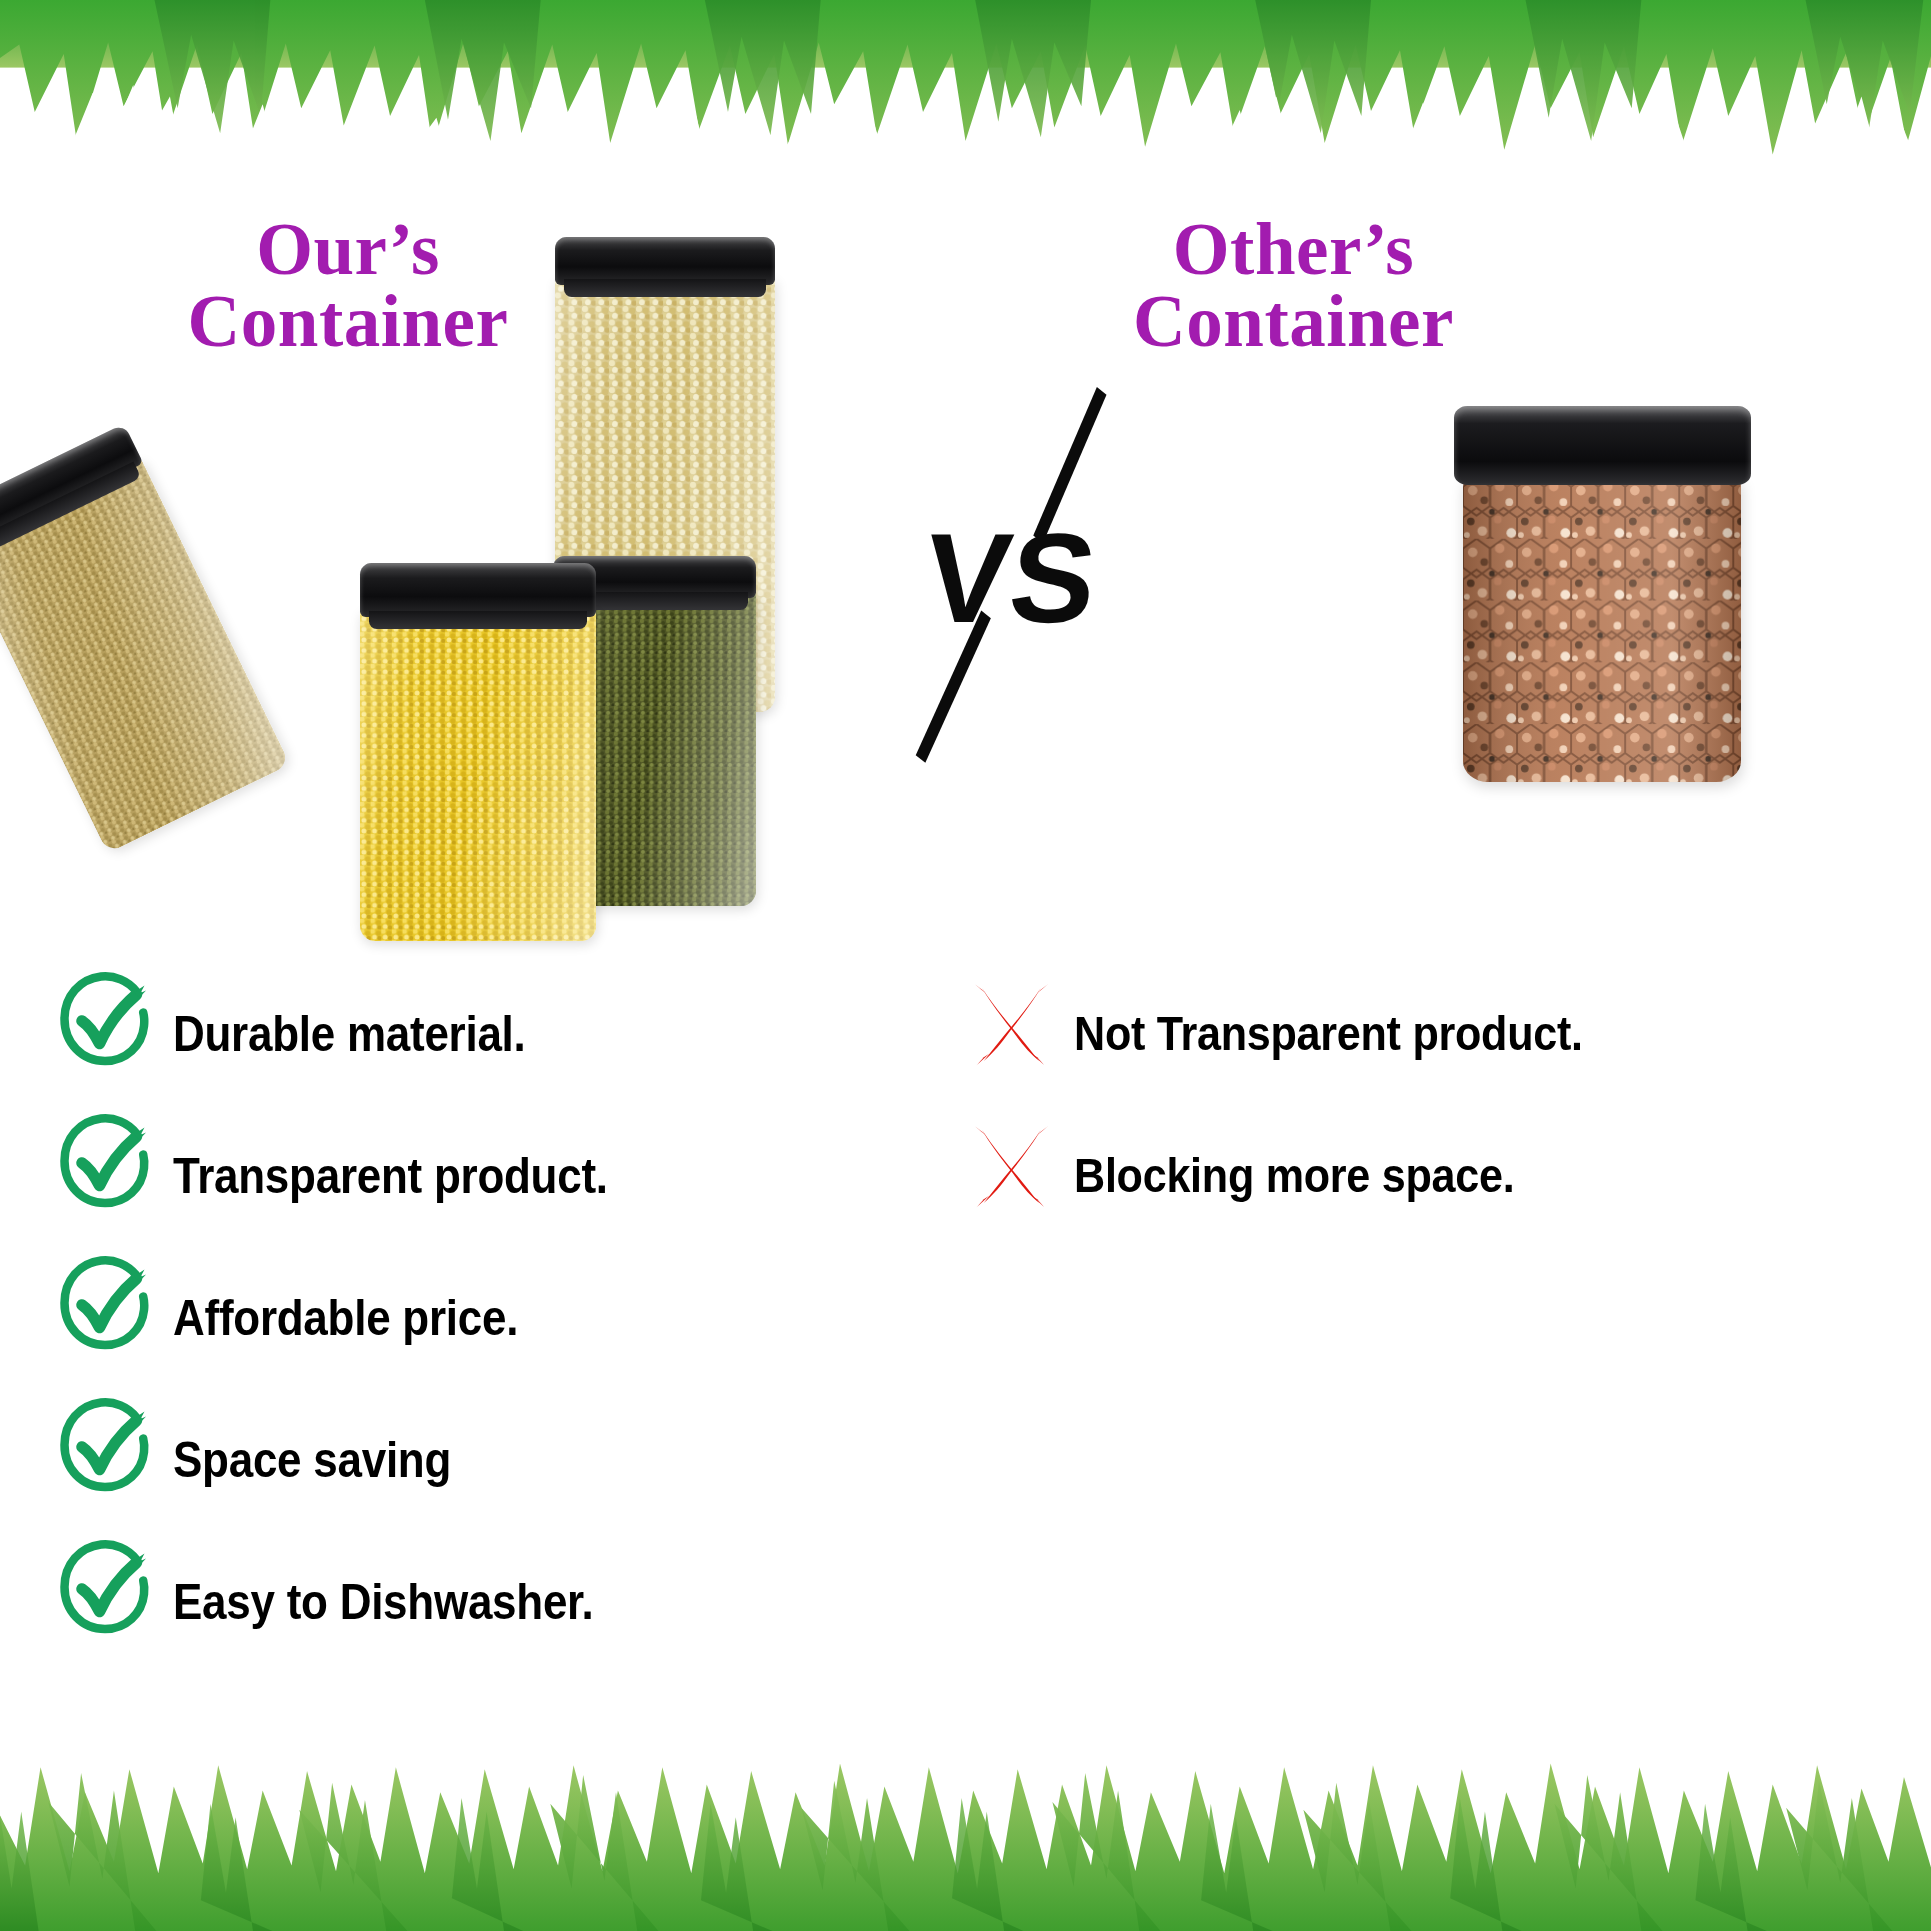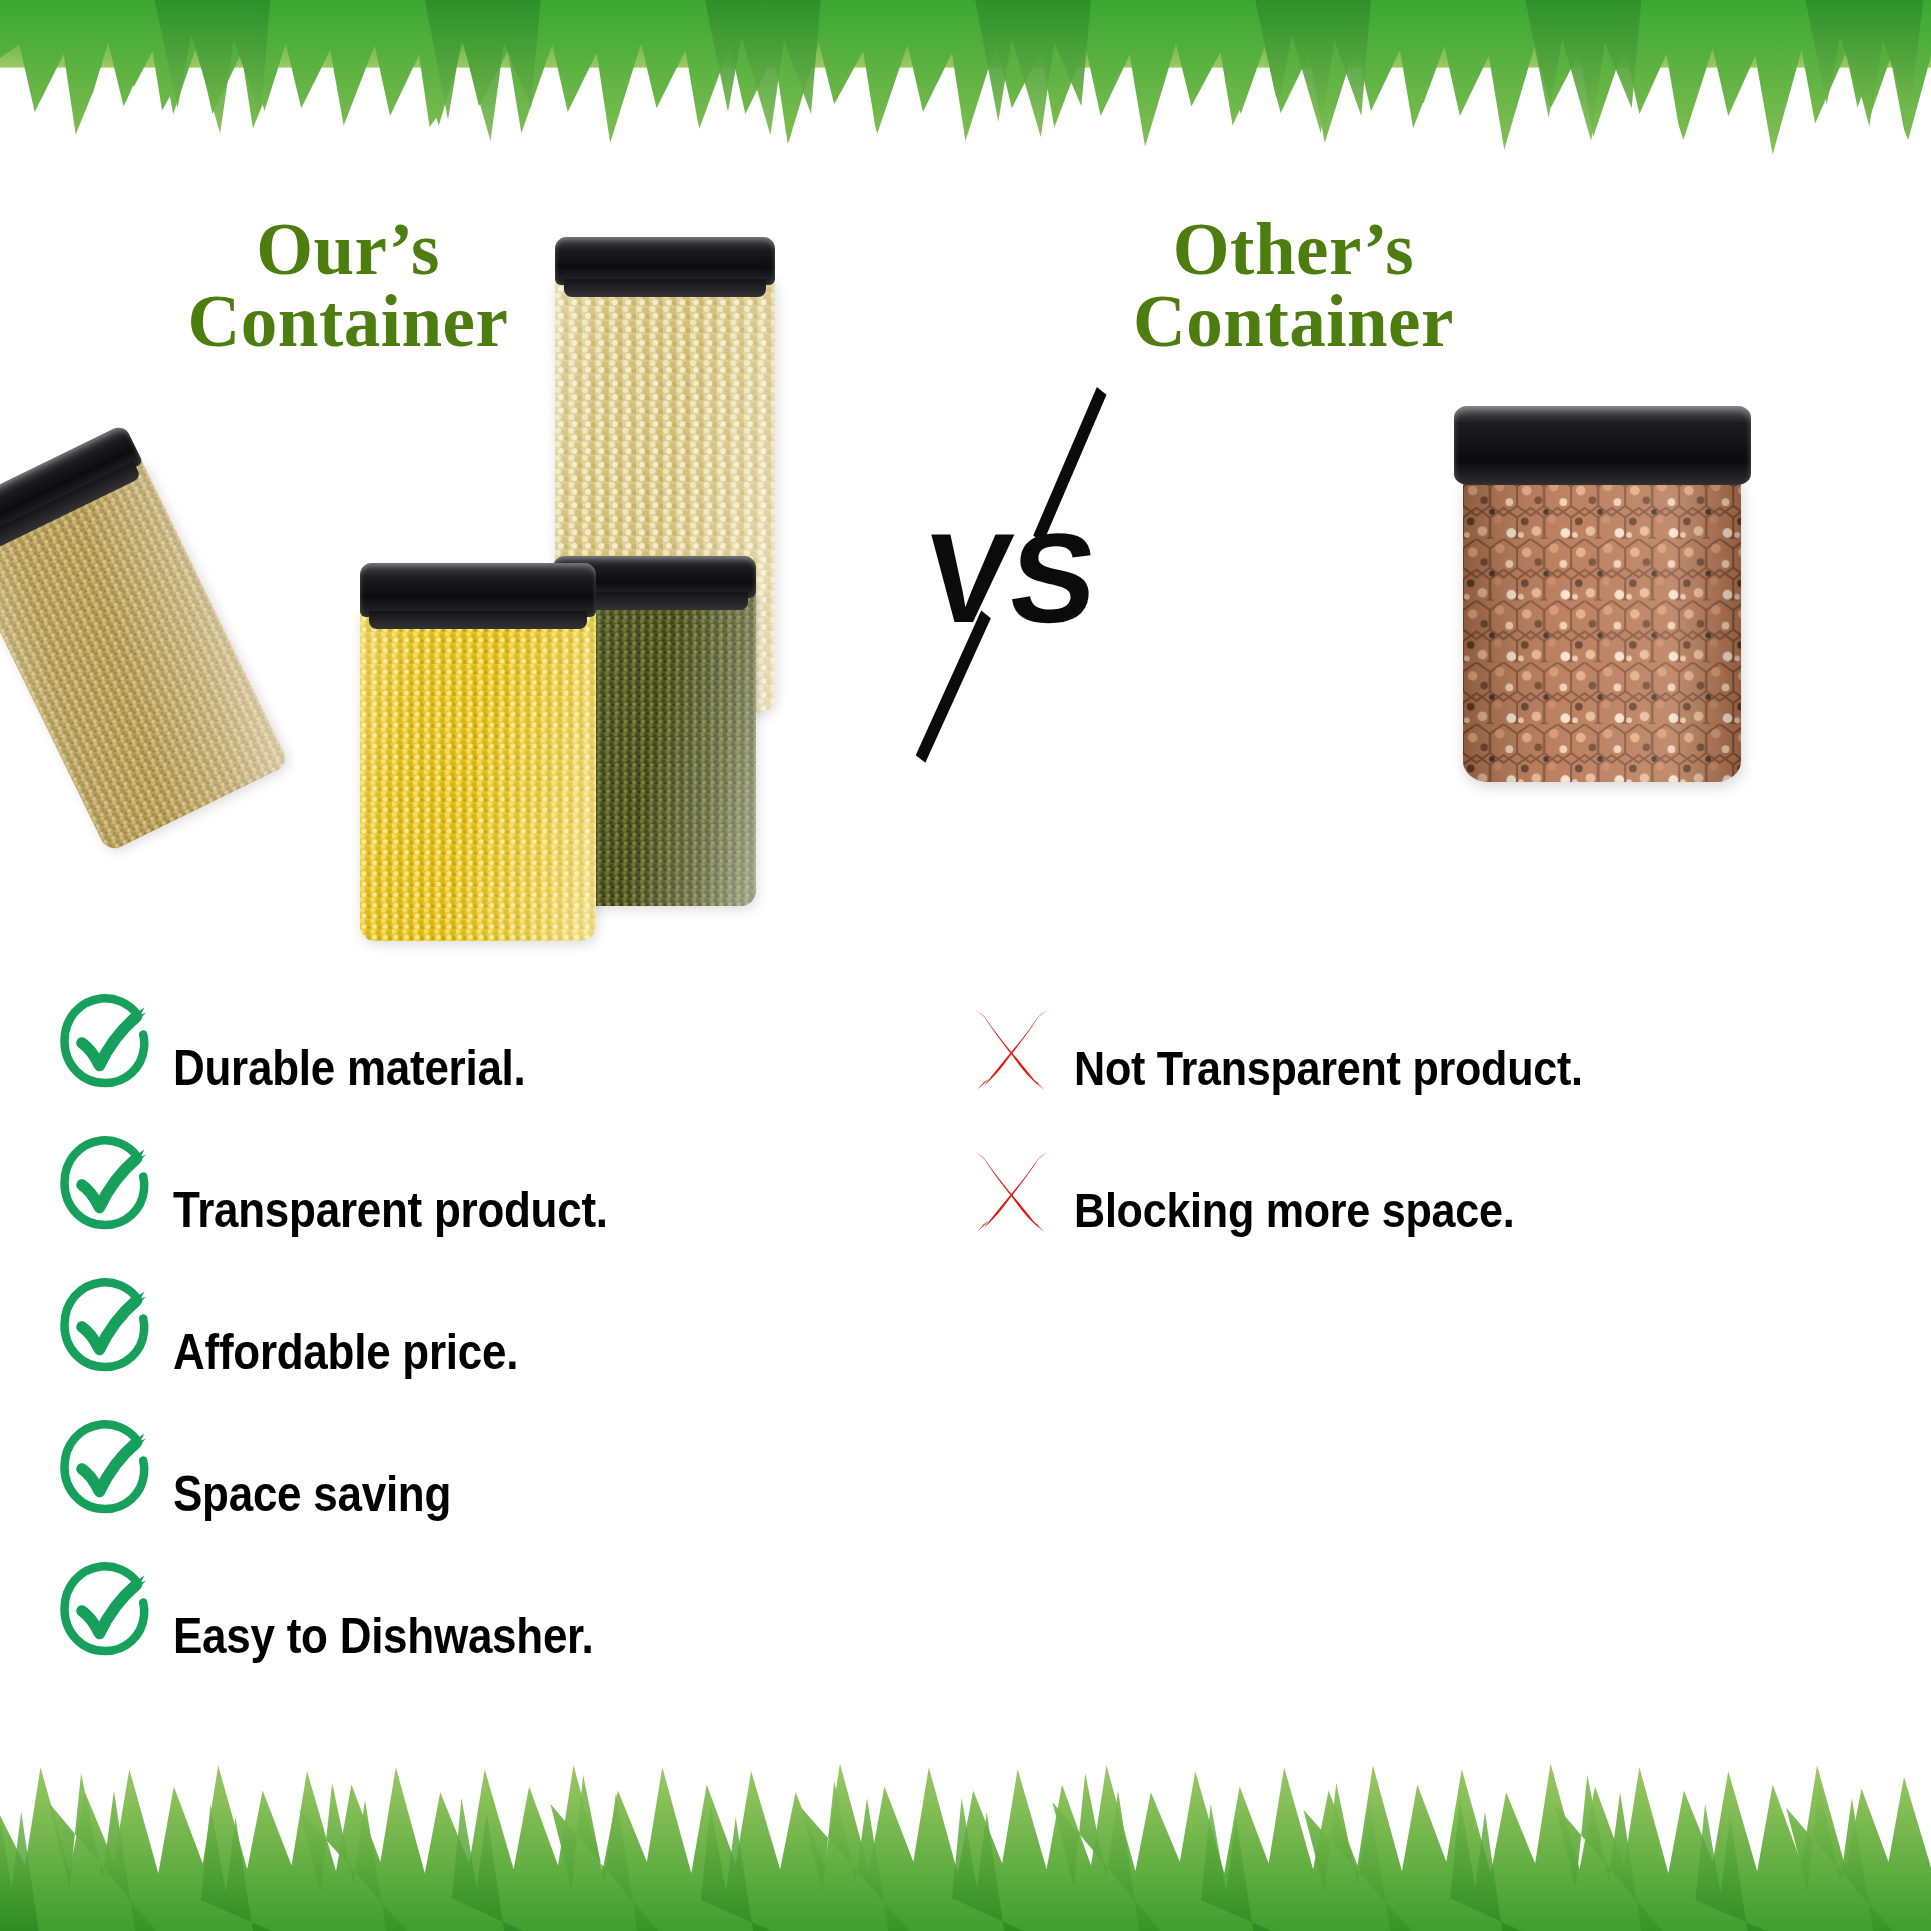--- a/index.html
+++ b/index.html
@@ -15,21 +15,21 @@
   .grass { position:absolute; left:0; width:1931px; pointer-events:none; }
   .grass.top    { top:0;    height:169px; }
   .grass.bottom { bottom:0; height:183px; }
   .grass svg { display:block; width:100%; height:100%; }
 
   
   .col-title {
     position:absolute;
     font-family:"Liberation Serif", serif;
     font-weight:bold;
-    color:#4d7c0f;
+    color:#a21caf;
     font-size:73px;
     line-height:0.99;
     text-align:center;
     letter-spacing:0.5px;
   }
   #title-left  { left:145px;  top:214px; width:406px; }
   #title-right { left:1081px; top:214px; width:425px;text-align:center; }
 
   
   #vs-badge { position:absolute; left:908px; top:381px; width:212px; height:386px; }
@@ -39,21 +39,21 @@
   .photo { position:absolute; }
   #photo-left  { left:97px;  top:237px;  width:772px;  height:705px; }
   #photo-right { left:1448px; top:406px;  width:309px;  height:386px; }
 
   
   .list { position:absolute; }
   #list-left  { left:56px;   top:951px; width:888px; }
   #list-right { left:966px; top:951px; width:956px; }
 
   .row {
-    display:flex; align-items:flex-end;
+    display:flex; align-items:center;
     height:142px;
   }
   .row .mark {
     flex:0 0 auto;
     width:100px; height:100px;
     margin-right:17.4px;
     margin-top:-1.9px;
   }
   #list-right .row .mark { width:89px; height:89px; margin-right:19.3px; margin-top:3.9px; }
   .row .mark svg { display:block; width:100%; height:100%; }

